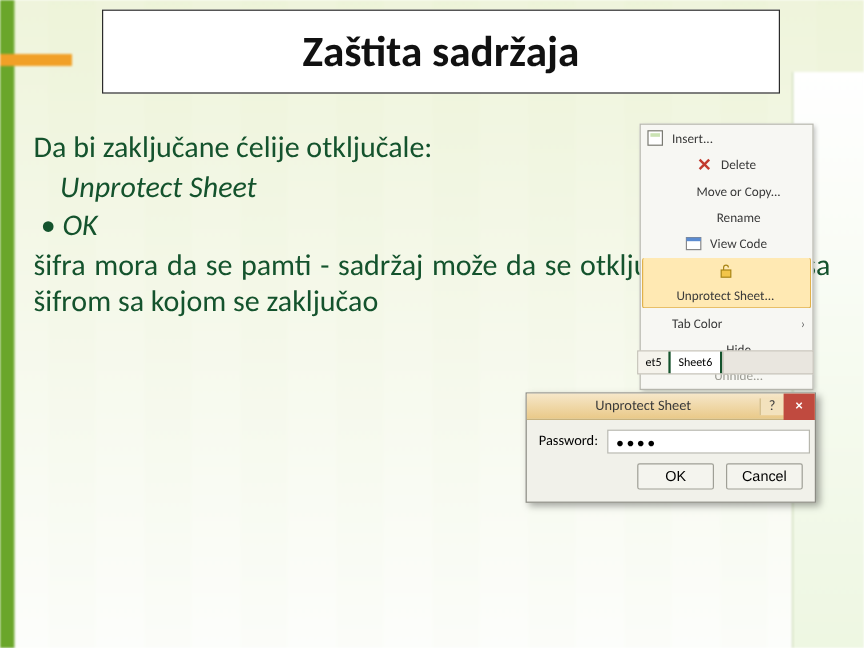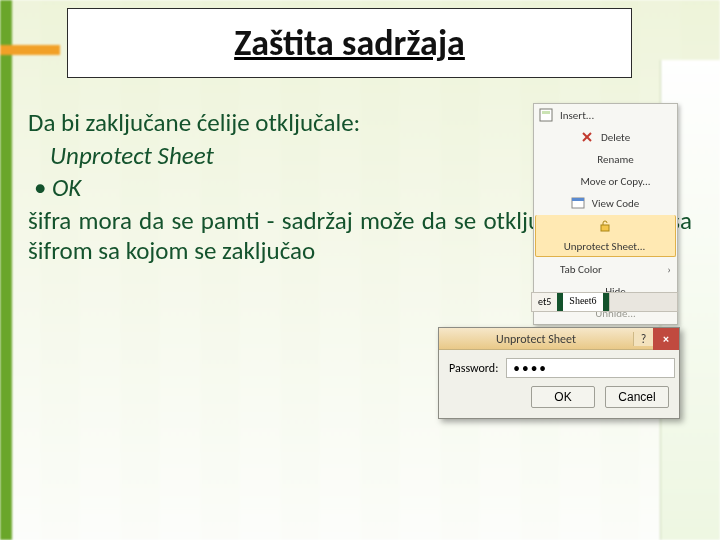--- a/index.html
+++ b/index.html
@@ -12,22 +12,22 @@
     repeating-linear-gradient(90deg, #e6f0d8 0 40px, #d8e8c0 40px 80px),
     repeating-linear-gradient(0deg, rgba(0,0,0,0.05) 0 30px, rgba(0,0,0,0.02) 30px 60px);
     filter: blur(1px);
   }
   .bg .leftbar { position:absolute; left:0; top:0; bottom:0; width:12px; background:#6aa62a; }
   .bg .chartish { position:absolute; right:0; top:60px; bottom:0; width:60px;
     background: linear-gradient(180deg,#fff,#eef7e2); border-left:1px solid #cbd9b6;}
   .bg .stripe { position:absolute; left:0; top:45px; height:10px; width:60px; background:#f1a027;}
 
   
-  .title-wrap { position:absolute; left:67px; top:8px; width:565px; height:70px;
-    background:#fff; border:1.5px solid #2b2b2b; display:flex; align-items:center; justify-content:center;text-decoration:underline; }
+  .title-wrap { position:absolute; left:85px; top:8px; width:565px; height:70px;
+    background:#fff; border:1.5px solid #2b2b2b; display:flex; align-items:center; justify-content:center; }
   .title-wrap h1 { font-size:36px; font-weight:700; color:#111; }
 
   
   .col { position:absolute; left:28px; top:108px; right:28px; font-size:25px; color:#14532d; line-height:1.22; }
   .col p { margin-bottom:2px; }
   .col ul { list-style:none; margin-left:2px; }
   .col ul li { position:relative; padding-left:22px; margin-bottom:2px; }
   .col ul li::before { content:"•"; position:absolute; left:4px; top:0; }
   .col .indent { padding-left:22px; font-style:italic; }
   .col .just { text-align:justify; }
@@ -38,22 +38,22 @@
   .ctxmenu .row { display:flex; align-items:center; gap:6px; padding:3px 6px 3px 4px; }
   .ctxmenu .row + .row { border-top:none;justify-content:center; }
   .ctxmenu .ico { width:16px; height:16px; display:flex; align-items:center; justify-content:center; }
   .ctxmenu .sel { background:#ffe9b3; border:1px solid #e0b14a; border-radius:2px; margin:1px;flex-direction:column; }
   .ctxmenu .arrow::after { content:"›"; margin-left:auto; color:#666; }
   .ctxmenu .disabled { color:#9a9a92; }
 
   
   .tabstrip { position:absolute; right:42px; top:292px; width:147px; height:20px;
     background:#e9e6df; border:1px solid #c3c0b6; font-size:10px; display:flex; }
-  .tabstrip .tab { padding:2px 6px; border-right:6px solid #14532d; background:#f5f3ec; }
-  .tabstrip .tab.active { background:#fff;font-family:Liberation Serif, serif; }
+  .tabstrip .tab { padding:2px 6px; border-right:2px solid #14532d; background:#f5f3ec; }
+  .tabstrip .tab.active { background:#fff; }
   .tabstrip .spacer { flex:1; background:#e9e6df; border-left:1px solid #c3c0b6; }
 
   
   .dlg { position:absolute; right:40px; top:327px; width:242px; background:#f1f1ea;
     border:1px solid #8c8c84; box-shadow:3px 3px 6px rgba(0,0,0,0.35); font-size:12px; }
   .dlg .titlebar { display:flex; align-items:center; height:22px;
     background:linear-gradient(#f6e7c9,#e9c988); border-bottom:1px solid #c7b27e; }
   .dlg .titlebar .t { flex:1; text-align:center; color:#3b3b3b; font-size:12px; }
   .dlg .titlebar .q { width:20px; text-align:center; color:#3b3b3b; background:#f3e2bd; border-left:1px solid #cfb986; }
   .dlg .titlebar .x { width:26px; height:22px; background:#c04a3f; color:#fff; display:flex; align-items:center; justify-content:center; font-weight:bold; }
@@ -103,25 +103,25 @@
       <span class="ico">
         <svg width="14" height="14">
             <line x1="3" y1="3" x2="11" y2="11" stroke="#c23a2e" stroke-width="2"></line>
             <line x1="11" y1="3" x2="3" y2="11" stroke="#c23a2e" stroke-width="2"></line>
           </svg>
       </span>
       <span>Delete</span>
     </div>
     <div class="row">
       <span class="ico"></span>
-      <span>Rename</span>
+      <span>Move or Copy...</span>
     </div>
     <div class="row">
       <span class="ico"></span>
-      <span>Move or Copy...</span>
+      <span>Rename</span>
     </div>
     <div class="row">
       <span class="ico">
         <svg width="14" height="14">
             <rect x="1" y="2" width="12" height="10" fill="#fff" stroke="#888"></rect>
             <rect x="1" y="2" width="12" height="3" fill="#5b8bd0"></rect>
           </svg>
       </span>
       <span>View Code</span>
     </div>

